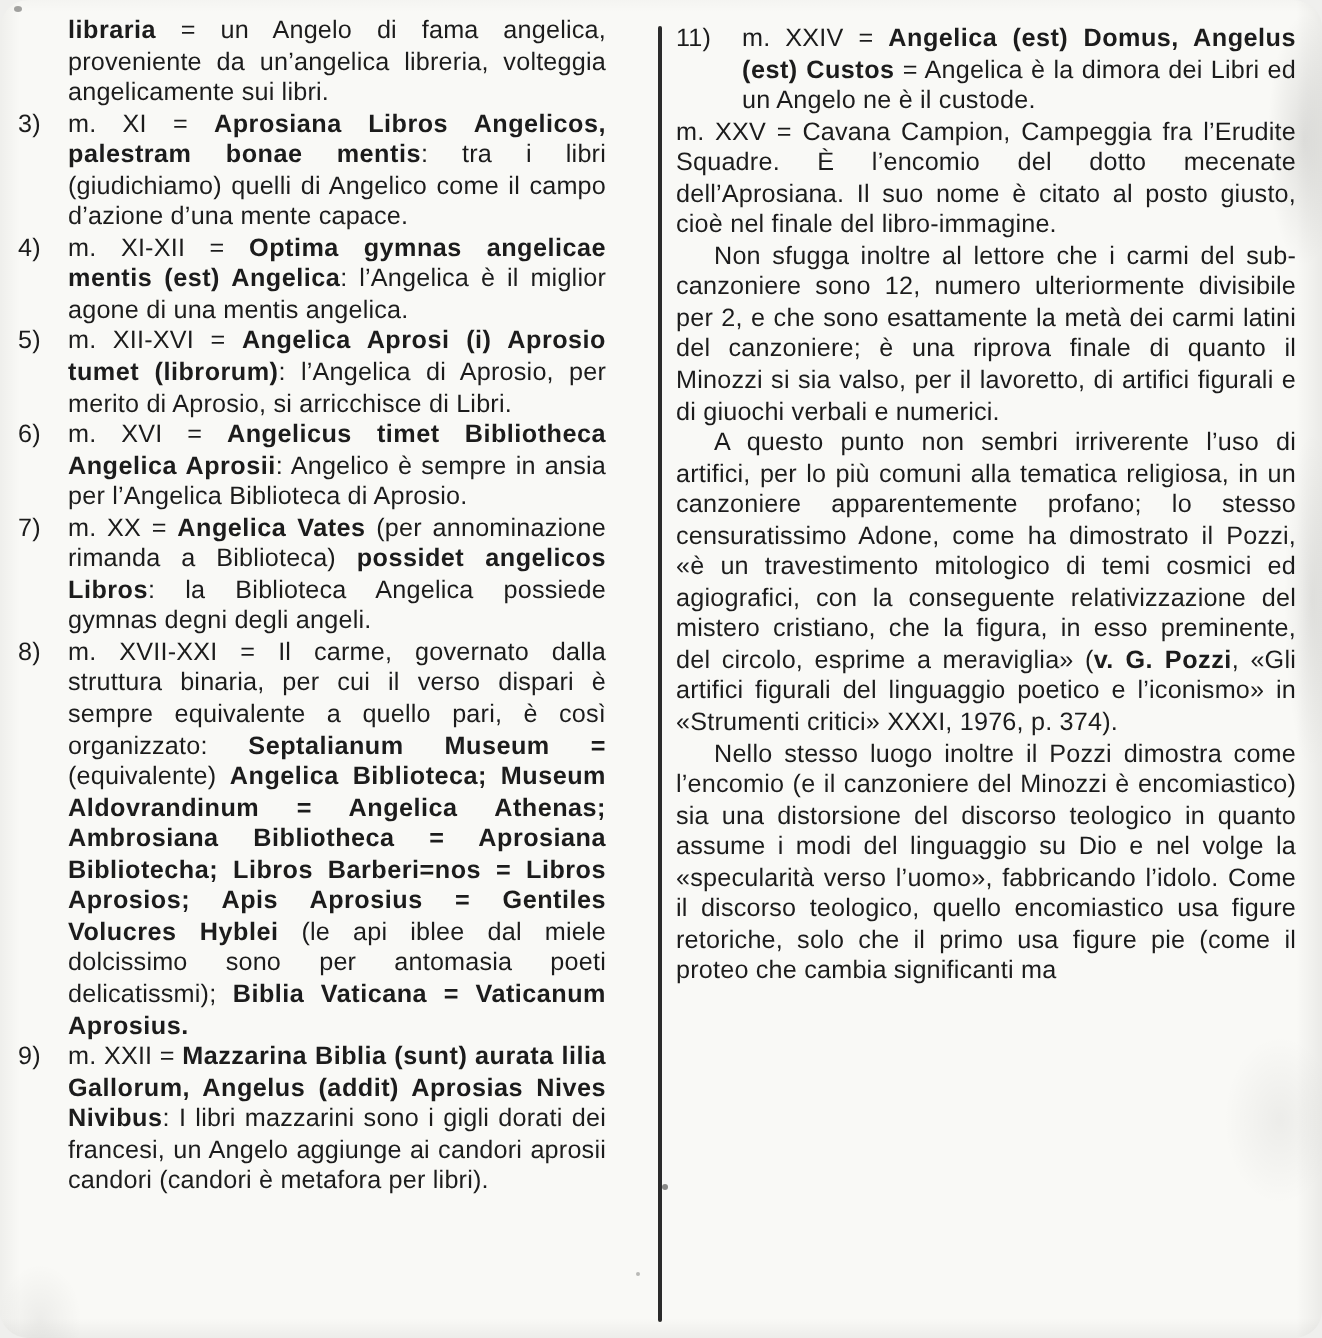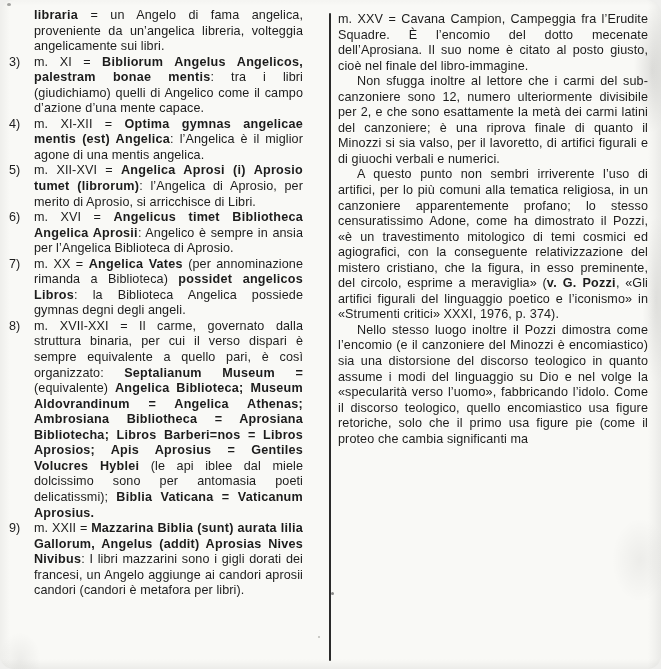--- a/index.html
+++ b/index.html
@@ -51,21 +51,21 @@
 <body>
 
 <div class="page" style="color: rgb(28, 28, 28);">
   <div class="col col-left" id="col-left">
       <div class="item">
         <span class="num"></span>
         <div class="body"><span class="b">libraria</span><span> = un Angelo di fama angelica, proveniente da un’angelica libreria, volteggia angelicamente sui libri.</span></div>
       </div>
       <div class="item">
         <span class="num">3)</span>
-        <div class="body"><span>m. XI = </span><span class="b">Bibliorum Angelus Angelicos, palestram bonae mentis</span><span>: tra i libri (giudichiamo) quelli di Angelico come il campo d’azione d’una mente capace.</span></div>
+        <div class="body"><span>m. XI = </span><span class="b">Aprosiana Libros Angelicos, palestram bonae mentis</span><span>: tra i libri (giudichiamo) quelli di Angelico come il campo d’azione d’una mente capace.</span></div>
       </div>
       <div class="item">
         <span class="num">4)</span>
         <div class="body"><span>m. XI-XII = </span><span class="b">Optima gymnas angelicae mentis (est) Angelica</span><span>: l’Angelica è il miglior agone di una mentis angelica.</span></div>
       </div>
       <div class="item">
         <span class="num">5)</span>
         <div class="body"><span>m. XII-XVI = </span><span class="b">Angelica Aprosi (i) Aprosio tumet (librorum)</span><span>: l’Angelica di Aprosio, per merito di Aprosio, si arricchisce di Libri.</span></div>
       </div>
       <div class="item">
@@ -81,20 +81,24 @@
         <div class="body"><span>m. XVII-XXI = Il carme, governato dalla struttura binaria, per cui il verso dispari è sempre equivalente a quello pari, è così organizzato: </span><span class="b">Septalianum Museum =</span><span> (equivalente) </span><span class="b">Angelica Biblioteca; Museum Aldovrandinum = Angelica Athenas; Ambrosiana Bibliotheca = Aprosiana Bibliotecha; Libros Barberi=nos = Libros Aprosios; Apis Aprosius = Gentiles Volucres Hyblei</span><span> (le api iblee dal miele dolcissimo sono per antomasia poeti delicatissmi); </span><span class="b">Biblia Vaticana = Vaticanum Aprosius.</span></div>
       </div>
       <div class="item">
         <span class="num">9)</span>
         <div class="body"><span>m. XXII = </span><span class="b">Mazzarina Biblia (sunt) aurata lilia Gallorum, Angelus (addit) Aprosias Nives Nivibus</span><span>: I libri mazzarini sono i gigli dorati dei francesi, un Angelo aggiunge ai candori aprosii candori (candori è metafora per libri).</span></div>
       </div>
     </div>
   <div class="divider" id="divider" style="background: rgb(43, 43, 43);"></div>
   <div class="col col-right" id="col-right">
       <div class="item">
+        <span class="num">11)</span>
+        <div class="body"><span>m. XXIV = </span><span class="b">Angelica (est) Domus, Angelus (est) Custos</span><span> = Angelica è la dimora dei Libri ed un Angelo ne è il custode.</span></div>
+      </div>
+      <div class="item">
         <div class="body"><span>m. XXV = Cavana Campion, Campeggia fra l’Erudite Squadre. È l’encomio del dotto mecenate dell’Aprosiana. Il suo nome è citato al posto giusto, cioè nel finale del libro-immagine.</span></div>
       </div>
       <div class="para"><span>Non sfugga inoltre al lettore che i carmi del sub-canzoniere sono 12, numero ulteriormente divisibile per 2, e che sono esattamente la metà dei carmi latini del canzoniere; è una riprova finale di quanto il Minozzi si sia valso, per il lavoretto, di artifici figurali e di giuochi verbali e numerici.</span></div>
       <div class="para"><span>A questo punto non sembri irriverente l’uso di artifici, per lo più comuni alla tematica religiosa, in un canzoniere apparentemente profano; lo stesso censuratissimo Adone, come ha dimostrato il Pozzi, «è un travestimento mitologico di temi cosmici ed agiografici, con la conseguente relativizzazione del mistero cristiano, che la figura, in esso preminente, del circolo, esprime a meraviglia» (</span><span class="b">v. G. Pozzi</span><span>, «Gli artifici figurali del linguaggio poetico e l’iconismo» in «Strumenti critici» XXXI, 1976, p. 374).</span></div>
       <div class="para"><span>Nello stesso luogo inoltre il Pozzi dimostra come l’encomio (e il canzoniere del Minozzi è encomiastico) sia una distorsione del discorso teologico in quanto assume i modi del linguaggio su Dio e nel volge la «specularità verso l’uomo», fabbricando l’idolo. Come il discorso teologico, quello encomiastico usa figure retoriche, solo che il primo usa figure pie (come il proteo che cambia significanti ma</span></div>
     </div>
   <div class="speck speck-1"></div>
   <div class="speck speck-2"></div>
   <div class="speck speck-3"></div>
 </div>

